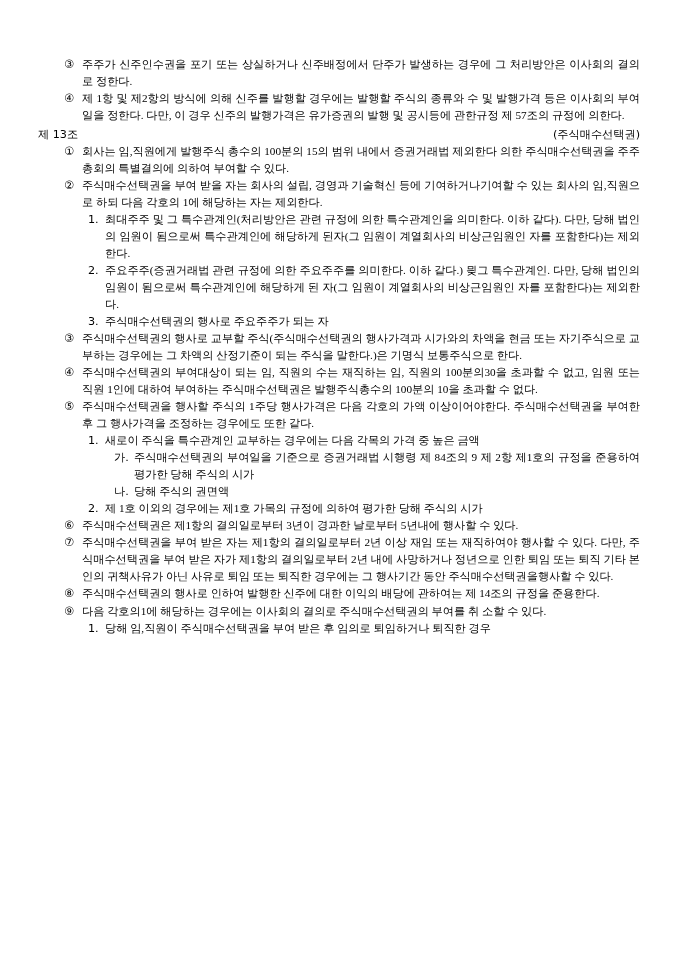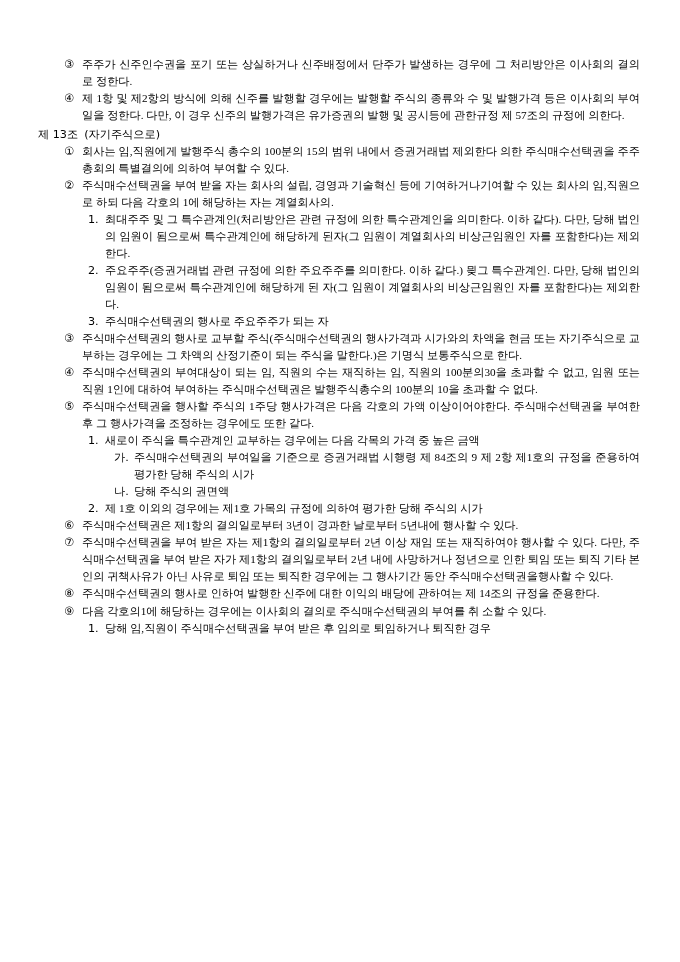--- a/index.html
+++ b/index.html
@@ -52,20 +52,21 @@
   .lvl2 .marker { width: 17px; }
   .lvl3 {                 
     margin-left: 76px;
   }
   .lvl3 .marker { width: 20px; }
   .gap-top { margin-top: 2px; }
   .top-group .row { margin-bottom: 0; }
   .hdr-row {
     display: flex;
     align-items: flex-start;
+    justify-content: space-between;
   }
   .hdr-label {
     flex: 0 0 auto;
     margin-right: 6px;
   }
   .hdr-title {
     flex: 0 0 auto;
   }
 </style>
 </head>
@@ -79,33 +80,33 @@
       <span class="text">주주가 신주인수권을 포기 또는 상실하거나 신주배정에서 단주가 발생하는 경우에 그 처리방안은 이사회의 결의로 정한다.</span>
     </div>
     <div class="row lvl1">
       <span class="marker">④</span>
       <span class="text">제 1항 및 제2항의 방식에 의해 신주를 발행할 경우에는 발행할 주식의 종류와 수 및 발행가격 등은 이사회의 부여일을 정한다. 다만, 이 경우 신주의 발행가격은 유가증권의 발행 및 공시등에 관한규정 제 57조의 규정에 의한다.</span>
     </div>
   </div>
 
   <div class="hdr-row lvl-head gap-top">
     <span class="hdr-label">제 13조</span>
-    <span class="hdr-title">(자기주식으로)</span>
+    <span class="hdr-title">(주식매수선택권)</span>
   </div>
 
   <div>
 
     <div class="row lvl1">
       <span class="marker">①</span>
       <span class="text">회사는 임,직원에게 발행주식 총수의 100분의 15의 범위 내에서 증권거래법 제외한다 의한 주식매수선택권을 주주총회의 특별결의에 의하여 부여할 수 있다.</span>
     </div>
 
     <div class="row lvl1">
       <span class="marker">②</span>
-      <span class="text">주식매수선택권을 부여 받을 자는 회사의 설립, 경영과 기술혁신 등에 기여하거나기여할 수 있는 회사의 임,직원으로 하되 다음 각호의 1에 해당하는 자는 계열회사의.</span>
+      <span class="text">주식매수선택권을 부여 받을 자는 회사의 설립, 경영과 기술혁신 등에 기여하거나기여할 수 있는 회사의 임,직원으로 하되 다음 각호의 1에 해당하는 자는 제외한다.</span>
     </div>
 
     <div class="row lvl2">
       <span class="marker">1.</span>
       <span class="text">최대주주 및 그 특수관계인(처리방안은 관련 규정에 의한 특수관계인을 의미한다. 이하 같다). 다만, 당해 법인의 임원이 됨으로써 특수관계인에 해당하게 된자(그 임원이 계열회사의 비상근임원인 자를 포함한다)는 제외한다.</span>
     </div>
 
     <div class="row lvl2">
       <span class="marker">2.</span>
       <span class="text">주요주주(증권거래법 관련 규정에 의한 주요주주를 의미한다. 이하 같다.) 믲그 특수관계인. 다만, 당해 법인의 임원이 됨으로써 특수관계인에 해당하게 된 자(그 임원이 계열회사의 비상근임원인 자를 포함한다)는 제외한다.</span>

